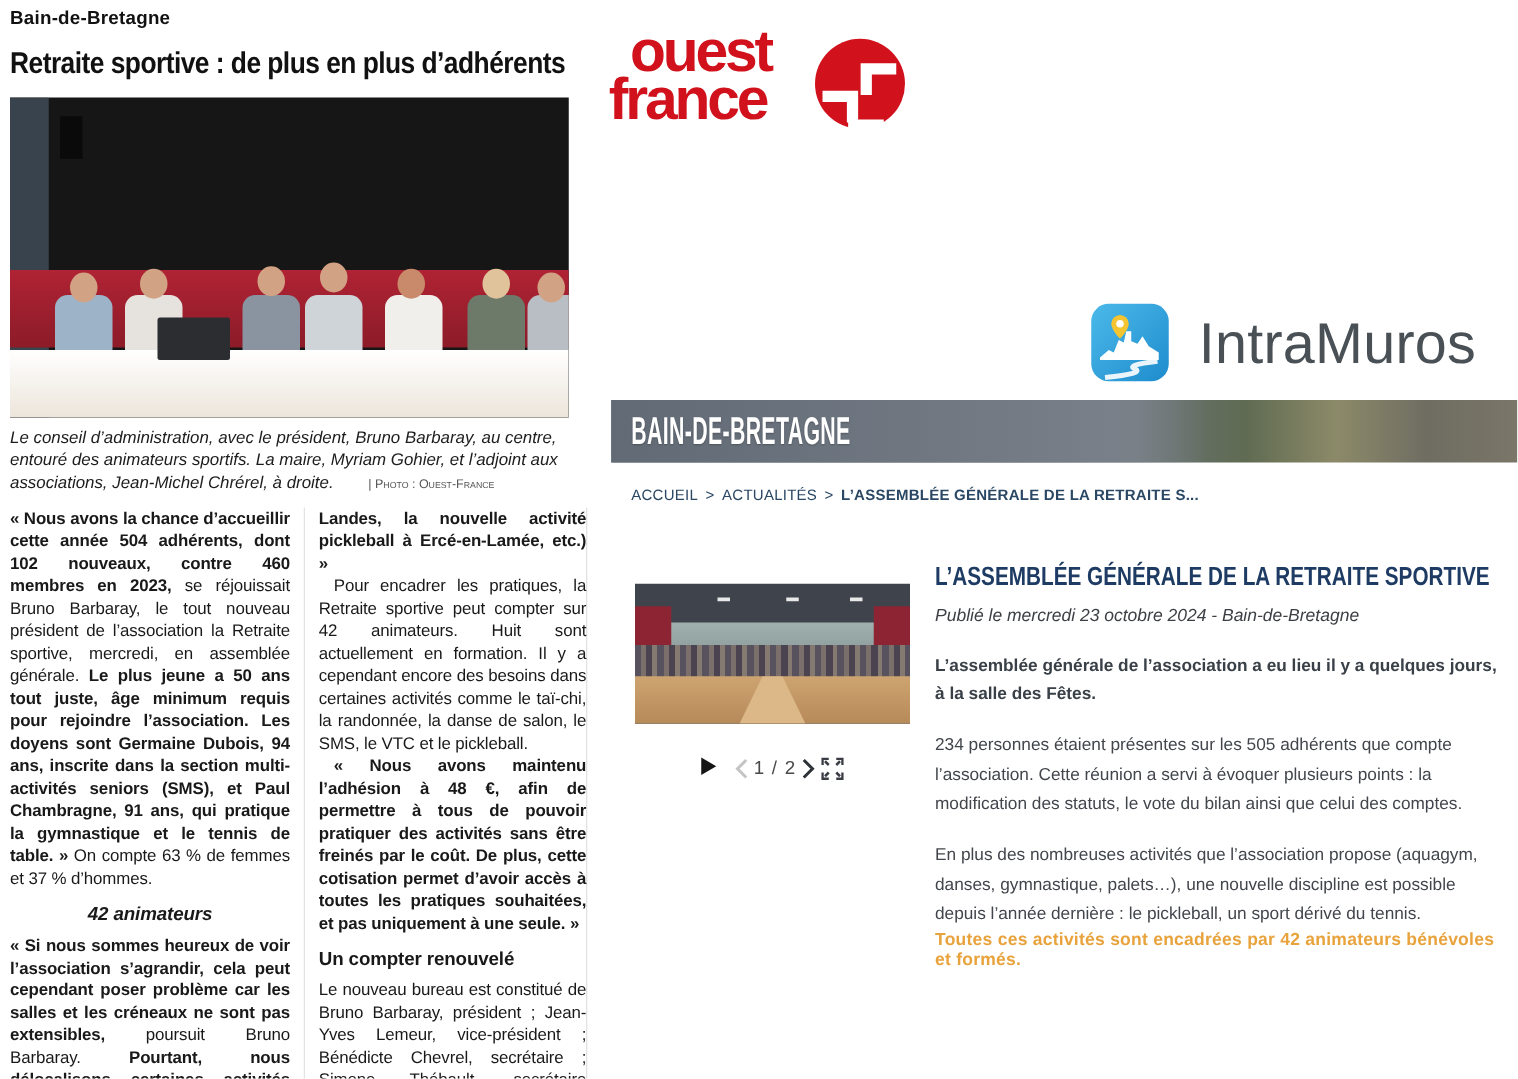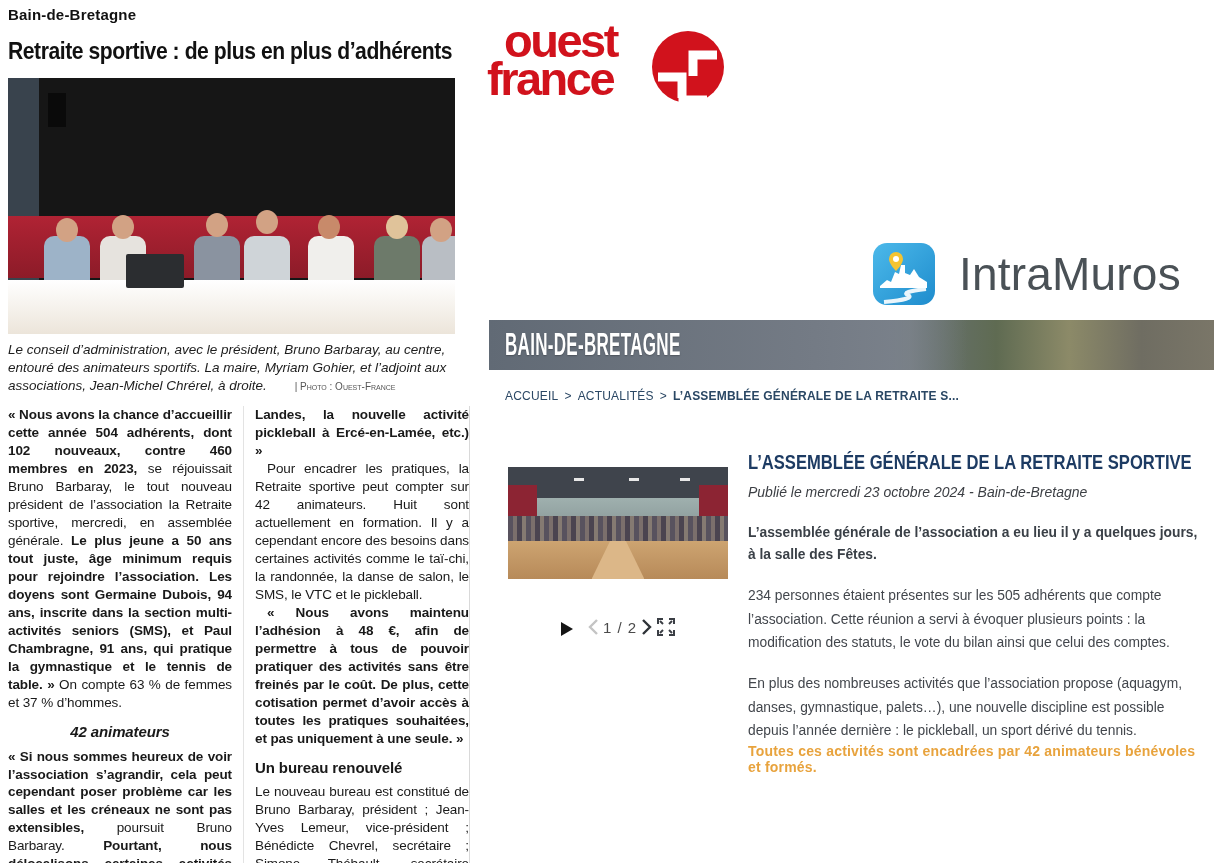--- a/index.html
+++ b/index.html
@@ -58,21 +58,21 @@
   
   .carousel-img { position:absolute; left:508px; top:467px; width:220px; height:112px; background:#3f444c; overflow:hidden; }
   .hall-back { position:absolute; left:12%; top:28%; width:76%; height:26%; background:linear-gradient(#9fb0ae,#8b9a9a); }
   .hall-wall-l { position:absolute; left:0; top:16%; width:13%; height:52%; background:#8c2433; }
   .hall-wall-r { position:absolute; right:0; top:16%; width:13%; height:52%; background:#8c2433; }
   .hall-crowd { position:absolute; left:0; top:44%; width:100%; height:24%;
      background:repeating-linear-gradient(90deg,#58525e 0 5px,#7b6f6c 5px 9px,#4b4450 9px 14px,#857a72 14px 18px); }
   .hall-floor { position:absolute; left:0; bottom:0; width:100%; height:34%; background:linear-gradient(#cda471,#b78a59); }
   .hall-aisle { position:absolute; left:38%; bottom:0; width:24%; height:34%; background:#dcb788; clip-path:polygon(35% 0,65% 0,100% 100%,0 100%); }
   .hall-light { position:absolute; width:10px; height:3px; background:#e8e8e8; top:10%; }
-  .carousel-controls { position:absolute; left:508px; top:606px; width:220px; height:30px; display:flex; align-items:flex-end; justify-content:center; gap:4px; }
+  .carousel-controls { position:absolute; left:508px; top:606px; width:220px; height:30px; display:flex; align-items:flex-start; justify-content:center; gap:4px; }
   .play-btn { width:0; height:0; border-left:12px solid #151515; border-top:7px solid transparent; border-bottom:7px solid transparent; cursor:pointer; }
   .ctrl-gap { width:6px; }
   .counter { font-size:15px; color:#4a4a4a; letter-spacing:1px; }
   .icon-btn { cursor:pointer; display:flex; align-items:center; }
 
   
   .article { position:absolute; left:748px; top:450px; width:458px; color:#42464c; }
   .article-title { color:#1d3b63; font-weight:bold; font-size:21px; letter-spacing:0; white-space:nowrap;
      transform:scaleX(.79); transform-origin:left; }
   .article-date { margin-top:10px; font-size:14px; font-style:italic; color:#3c3f44; }
@@ -130,21 +130,21 @@
         <p>
           <span class="seg-b">« Si nous sommes heureux de voir l’association s’agrandir, cela peut cependant poser problème car les salles et les créneaux ne sont pas extensibles, </span>
           <span>poursuit Bruno Barbaray. </span>
           <span class="seg-b">Pourtant, nous délocalisons certaines activités dans des structures privées (jeux de cartes à la résidence senior Espace et Vie depuis peu), ou encore dans des communes voisines (tir à l’arc à Saint-Sulpice-des-</span>
         </p>
       </div>
       <div class="news-col">
         <p><span class="seg-b">Landes, la nouvelle activité pickleball à Ercé-en-Lamée, etc.) »</span></p>
         <p class="indent">Pour encadrer les pratiques, la Retraite sportive peut compter sur 42 animateurs. Huit sont actuellement en formation. Il y a cependant encore des besoins dans certaines activités comme le taï-chi, la randonnée, la danse de salon, le SMS, le VTC et le pickleball.</p>
         <p class="indent"><span class="seg-b">« Nous avons maintenu l’adhésion à 48 €, afin de permettre à tous de pouvoir pratiquer des activités sans être freinés par le coût. De plus, cette cotisation permet d’avoir accès à toutes les pratiques souhaitées, et pas uniquement à une seule. »</span></p>
-        <div class="news-subhead">Un bureau renouvelé</div>
+        <div class="news-subhead">Un compter renouvelé</div>
         <p>Le nouveau bureau est constitué de Bruno Barbaray, président ; Jean-Yves Lemeur, vice-président ; Bénédicte Chevrel, secrétaire ; Simone Thébault, secrétaire adjointe ; Thérèse Jahier, trésorière, et Dominique Tanguy, trésorier adjoint. Site internet : retraite-sportive-bainaise.org. Tel 06 87 13 83 81.</p>
       </div>
     </div>
   </div>
 
   <div class="of-logo">
     <div class="of-text">
       <span class="l1">ouest</span>
       <span class="l2">france</span>
     </div>

